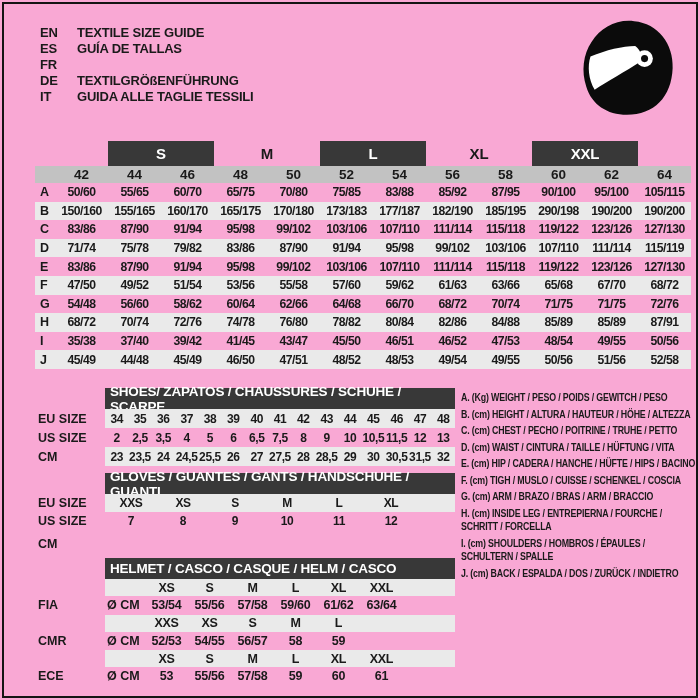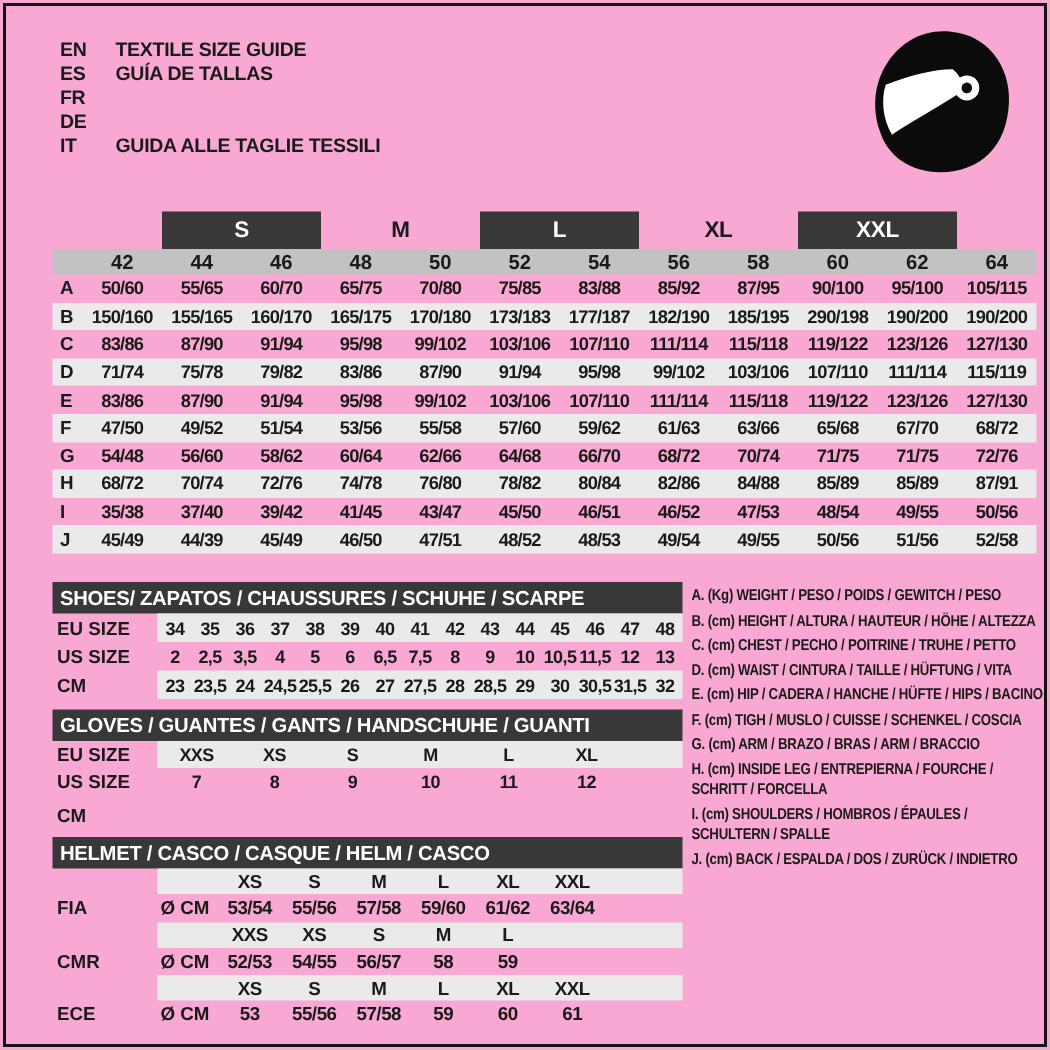--- a/index.html
+++ b/index.html
@@ -31,21 +31,21 @@
   .mrow { display:grid; grid-template-columns:20px repeat(12,1fr); height:18.6px; align-items:center; }
   .mrow:nth-of-type(even) { background:#eaeaea; }
   .rlabel { padding-left:5px; font-size:12.5px; }
   .mcell { text-align:center; font-size:12.2px; letter-spacing:-0.5px; }
 
   
   .section { position:absolute; left:35px; width:420px; }
   .sec-shoes  { top:388px; }
   .sec-gloves { top:473px; }
   .sec-helmet { top:558px; }
-  .sec-header { height:21px; background:#383838; color:#fff; font-size:13.5px;
+  .sec-header { margin-left:70px; height:21px; background:#383838; color:#fff; font-size:13.5px;
                 display:flex; align-items:center; padding-left:5px; letter-spacing:-0.2px; }
   .srow { display:flex; height:19px; align-items:center; }
   .sec-gloves .srow { height:18px; }
   .srow-label { width:70px; padding-left:3px; font-size:12.5px; }
   .scells { flex:1; display:grid; height:100%; align-items:center; }
   .cols15 .scells { grid-template-columns:repeat(15,1fr); }
   .cols6  .scells { grid-template-columns:repeat(6,52px) 1fr; }
   .rows-wrap > div:nth-of-type(odd) .scells { background:#eaeaea; }
   .sec-gloves .rows-wrap > div:nth-of-type(3) { margin-top:5px; }
   .scell { text-align:center; font-size:12px; letter-spacing:-0.4px; }
@@ -81,20 +81,21 @@
         <span class="lang-code">ES</span>
         <span class="lang-text">GUÍA DE TALLAS</span>
       </div>
 
       <div class="lang-row">
         <span class="lang-code">FR</span>
       </div>
 
       <div class="lang-row">
         <span class="lang-code">DE</span>
+        <span class="lang-text">TEXTILGRÖßENFÜHRUNG</span>
       </div>
 
       <div class="lang-row">
         <span class="lang-code">IT</span>
         <span class="lang-text">GUIDA ALLE TAGLIE TESSILI</span>
       </div>
     </div>
 
   <svg class="helmet-logo" viewBox="0 0 100 100" aria-hidden="true">
     <path d="M54 4 C77 6 92 26 91 49 C90 77 73 94 47 94 C28 94 13 84 8 67 C3 52 5 36 13 24 C22 10 37 2 54 4 Z" fill="#0b0b0b"></path>
@@ -284,21 +285,21 @@
           <div class="mcell">46/52</div>
           <div class="mcell">47/53</div>
           <div class="mcell">48/54</div>
           <div class="mcell">49/55</div>
           <div class="mcell">50/56</div>
         </div>
 
         <div class="mrow">
           <div class="rlabel">J</div>
           <div class="mcell">45/49</div>
-          <div class="mcell">44/39</div>
+          <div class="mcell">44/48</div>
           <div class="mcell">45/49</div>
           <div class="mcell">46/50</div>
           <div class="mcell">47/51</div>
           <div class="mcell">48/52</div>
           <div class="mcell">48/53</div>
           <div class="mcell">49/54</div>
           <div class="mcell">49/55</div>
           <div class="mcell">50/56</div>
           <div class="mcell">51/56</div>
           <div class="mcell">52/58</div>

